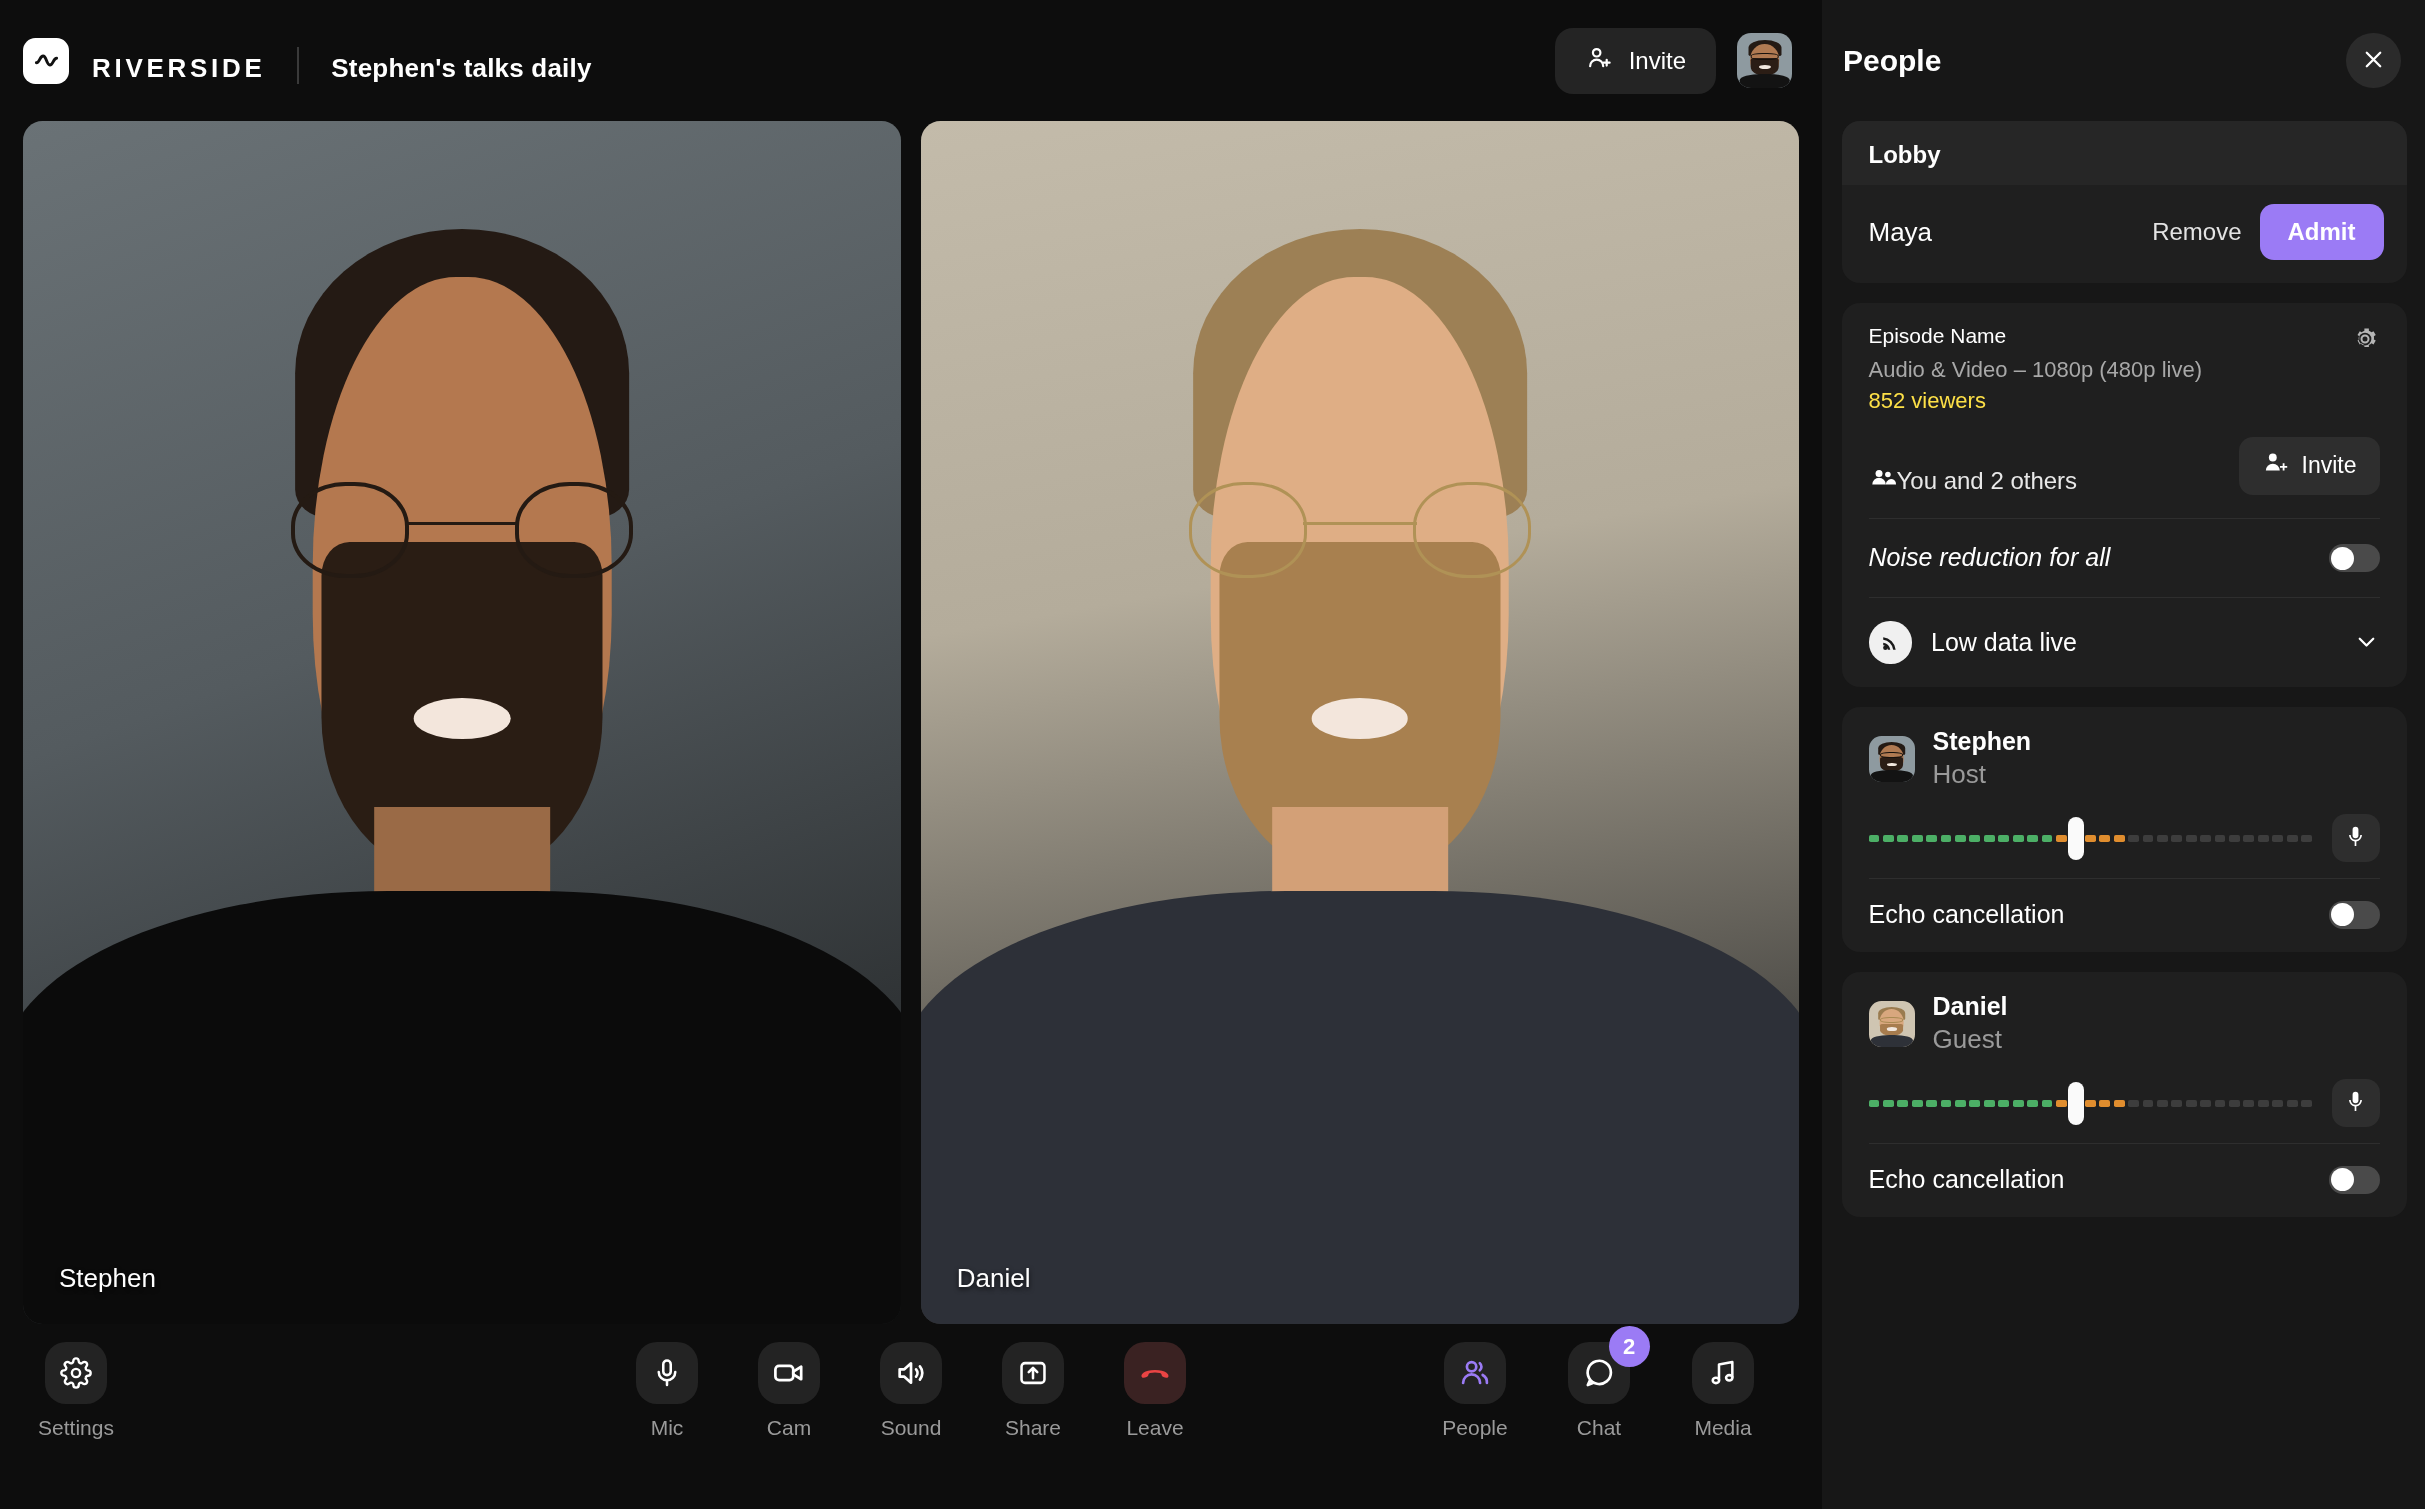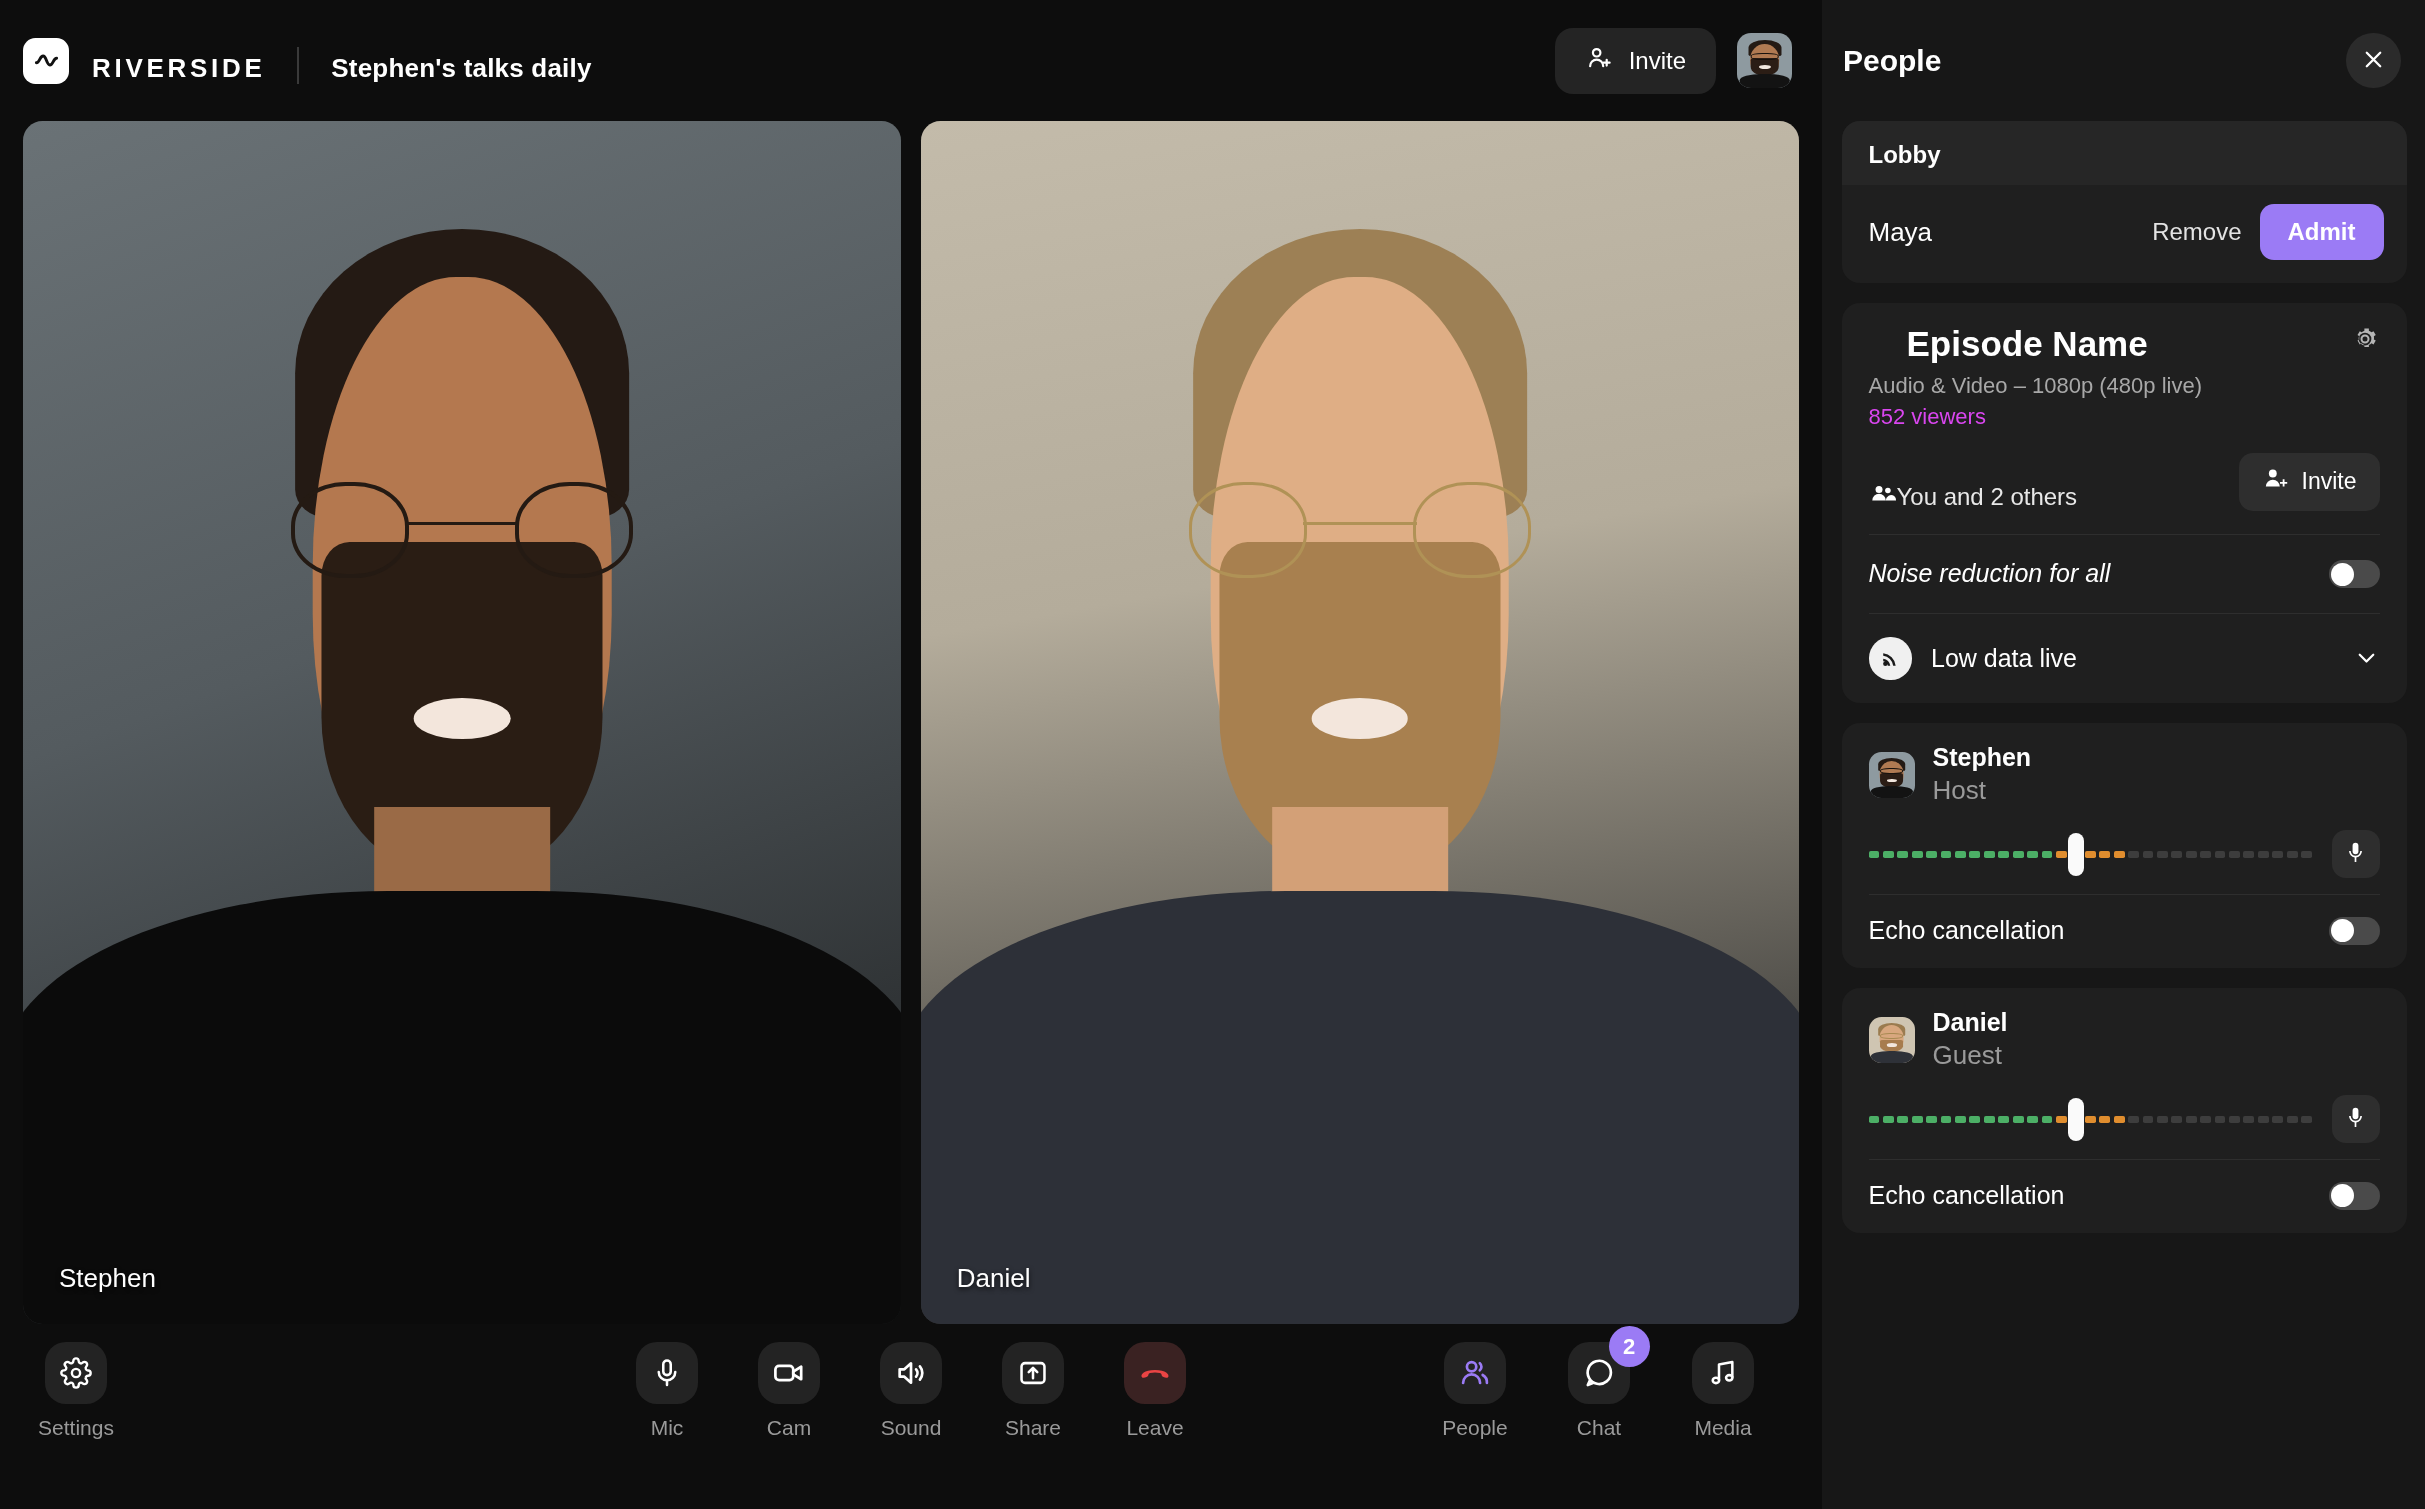--- a/index.html
+++ b/index.html
@@ -126,23 +126,23 @@
   .lobby-head { padding:19.5px 27px 16px; font-size:24px; font-weight:bold;
                 background:#262626; border-radius:18px 18px 0 0; }
   .lobby-row { display:flex; align-items:center; padding:19.5px 23px 23px 27px; gap:18px; }
   .lobby-name { font-size:26px; }
   .remove-link { margin-left:auto; font-size:24px; color:#e3e3e3; cursor:pointer; }
   .admit-btn { background:#9b7bf5; color:#fff; font-size:24px; font-weight:bold;
                padding:14px 28px; border-radius:14px; cursor:pointer; }
 
   .ep { padding:21px 27px 23px; }
   .ep-top { display:flex; align-items:flex-start; }
-  .ep-name { font-size:35px; font-weight:bold;margin-left:38px; }
+  .ep-name { font-size:21px; font-weight:normal; }
   .ep-sub { font-size:22px; color:#a8a8a8; margin-top:9px; }
-  .ep-sub2 { font-size:22px; color:#d946ef; margin-top:5.3px; }
+  .ep-sub2 { font-size:22px; color:#fde047; margin-top:5.3px; }
   .gear { margin-left:auto; cursor:pointer; }
   .ep-foot { display:flex; align-items:flex-end; margin-top:23px; gap:0; }
   .ep-foot-text { font-size:24px; color:#e8e8e8; }
   .invite-sm { margin-left:auto; display:flex; align-items:center; gap:12.4px;
                background:#2e2e2e; border-radius:14px; padding:12.4px 23px;
                font-size:23px; cursor:pointer; }
 
   .divider { height:0.9px; background:#2e2e2e; margin:0 27px; }
   .row { display:flex; align-items:center; padding:25px 27px;font-style:italic; }
   .row-label { font-size:25px; color:#fff; }

